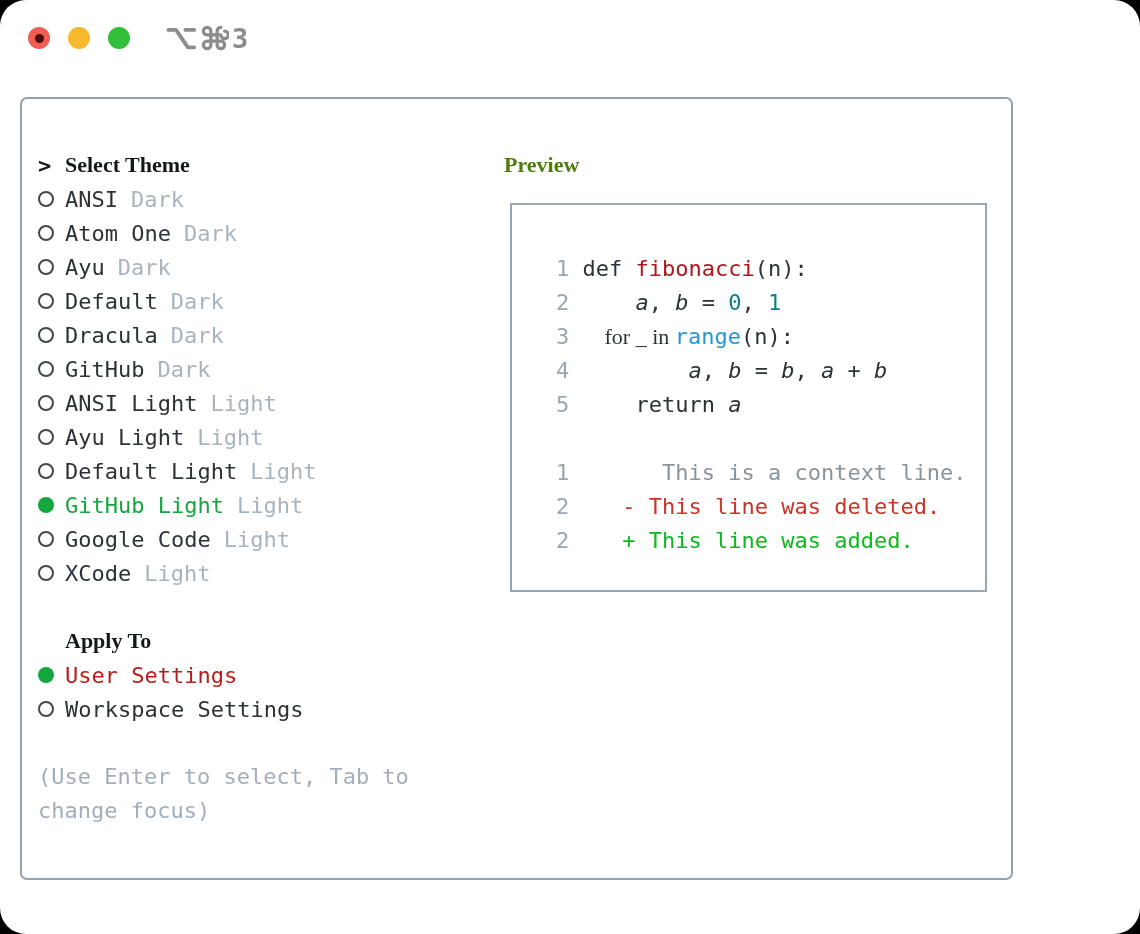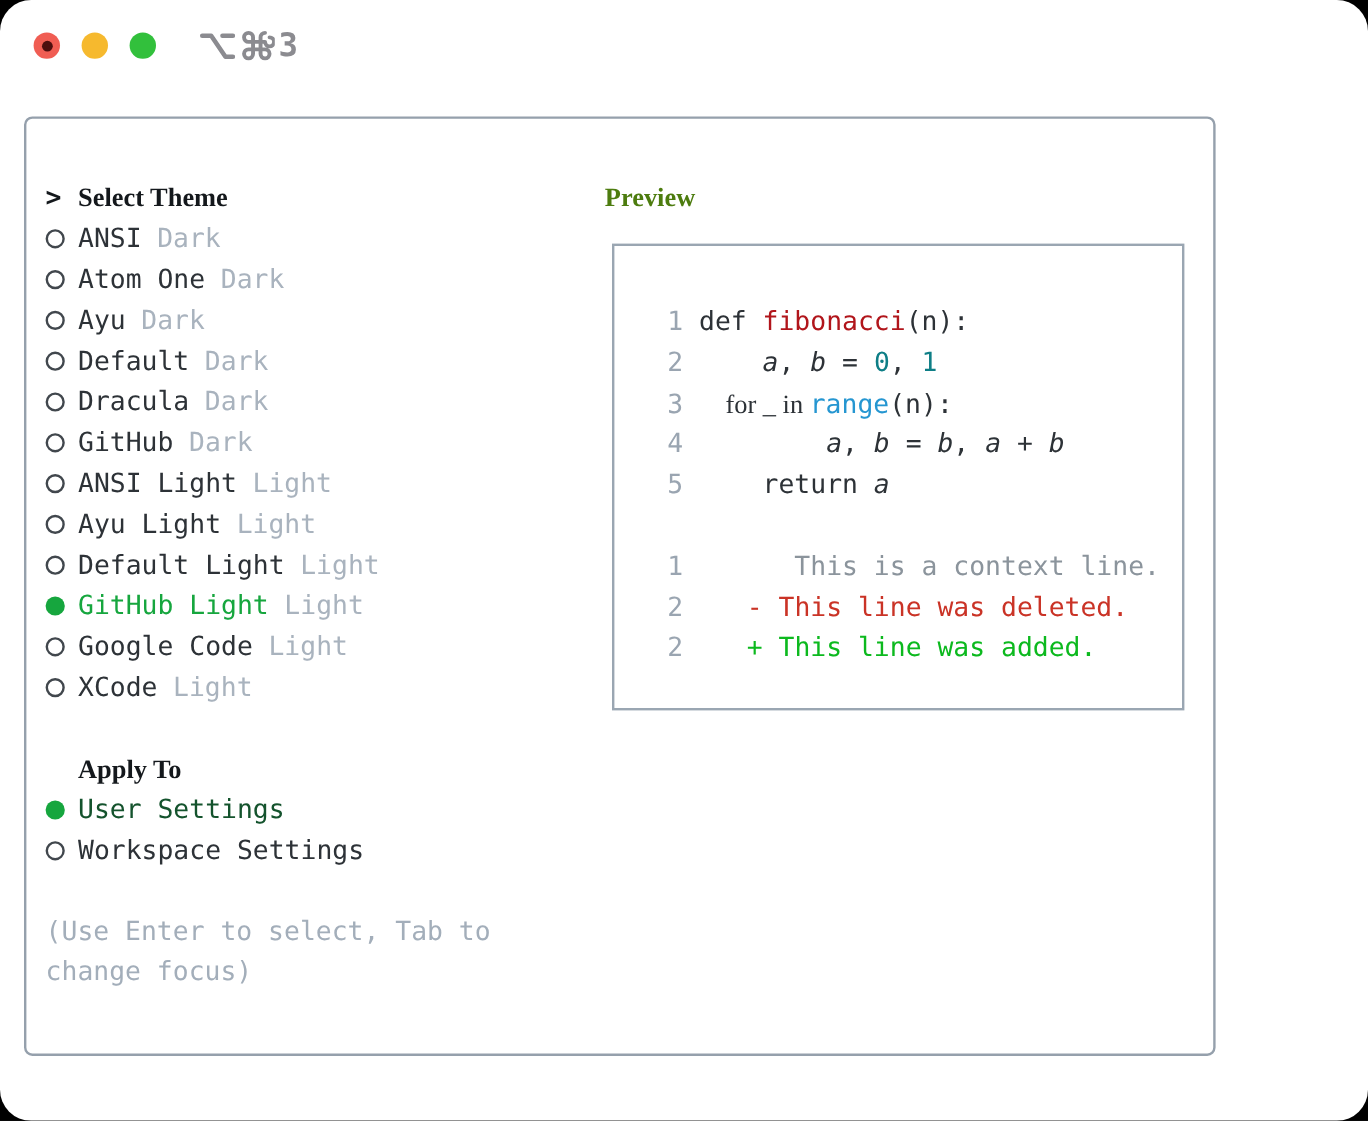--- a/index.html
+++ b/index.html
@@ -92,21 +92,21 @@
           <div class="row"><span class="marker"><span class="ring" style="border-color: rgb(65, 71, 77);"></span></span><span style="color: rgb(45, 50, 55);">Google Code</span><span class="tag" style="color: rgb(169, 179, 190);">Light</span></div>
           <div class="row"><span class="marker"><span class="ring" style="border-color: rgb(65, 71, 77);"></span></span><span style="color: rgb(45, 50, 55);">XCode</span><span class="tag" style="color: rgb(169, 179, 190);">Light</span></div>
         </div>
 
       <div class="apply-section">
         <div class="row">
           <span class="marker"></span>
           <span class="hdr" style="color: rgb(20, 24, 28);">Apply To</span>
         </div>
         <div id="apply-list">
-            <div class="row"><span class="marker"><span class="dot" style="background: rgb(22, 166, 62);"></span></span><span style="color: #14532d;">User Settings</span></div>
+            <div class="row"><span class="marker"><span class="dot" style="background: rgb(22, 166, 62);"></span></span><span style="color: #b91c1c;">User Settings</span></div>
             <div class="row"><span class="marker"><span class="ring" style="border-color: rgb(65, 71, 77);"></span></span><span style="color: rgb(45, 50, 55);">Workspace Settings</span></div>
           </div>
       </div>
 
       <div class="hint" id="hint-text" style="color: rgb(163, 174, 186);">(Use Enter to select, Tab to change focus)</div>
     </div>
 
     <div class="right-col">
       <div class="row">
         <span class="hdr" style="color: #4d7c0f;">Preview</span>

